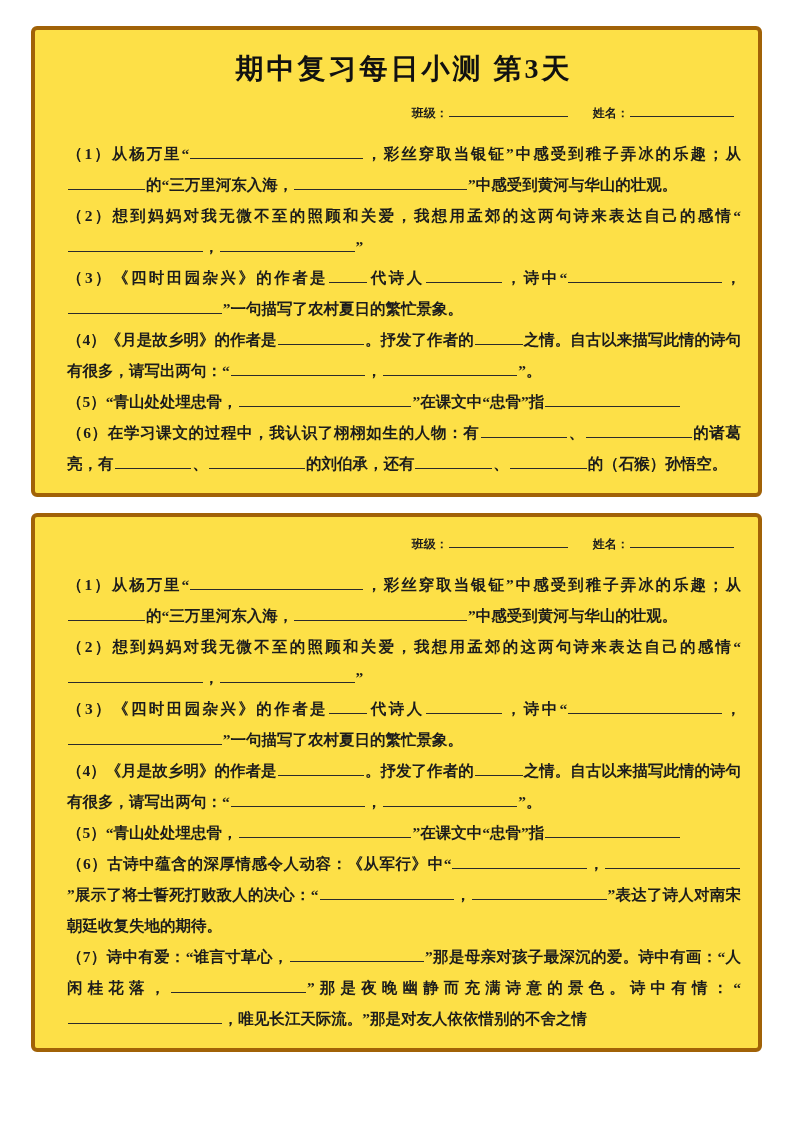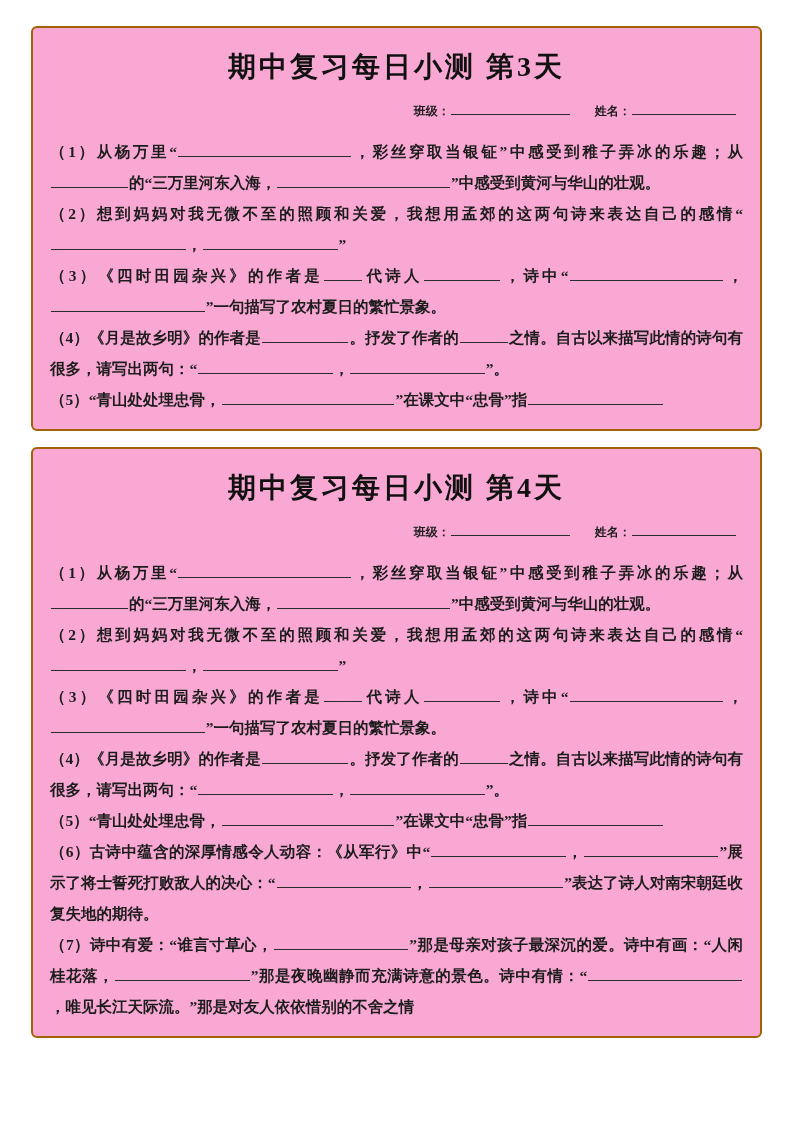--- a/index.html
+++ b/index.html
@@ -15,24 +15,24 @@
     font-family: "Liberation Serif", "DejaVu Serif", serif;
     color: #1c1c1c;
   }
   .page {
     width: 793px;
     height: 1122px;
     padding: 26px 31px 20px 31px;
     background: #ffffff;
   }
   .card {
-    border: 2px solid #a16207;
+    border: 4px solid #a16207;
     border-radius: 6px;
-    background: #f9a8d4;
-    padding: 12px 17px 14px 17px;
+    background: #fde047;
+    padding: 12px 17px 14px 32px;
   }
   .card + .card {
     margin-top: 16px;
   }
   .title {
     margin: 8px 0 10px 0;
     text-align: center;
     font-size: 28px;
     font-weight: bold;
     letter-spacing: 3px;
@@ -73,25 +73,25 @@
 
   <section class="card">
     <h1 class="title">期中复习每日小测 第3天</h1>
     <div class="meta">班级：<span class="blank" style="width:9.92em"></span>　　姓名：<span class="blank" style="width:8.68em"></span></div>
     <div class="questions">
       <p class="q">（1）从杨万里“<span class="blank" style="width:11.16em"></span>，彩丝穿取当银钲”中感受到稚子弄冰的乐趣；从<span class="blank" style="width:4.96em"></span>的“三万里河东入海，<span class="blank" style="width:11.16em"></span>”中感受到黄河与华山的壮观。</p>
       <p class="q">（2）想到妈妈对我无微不至的照顾和关爱，我想用孟郊的这两句诗来表达自己的感情“<span class="blank" style="width:8.68em"></span>，<span class="blank" style="width:8.68em"></span>”</p>
       <p class="q">（3）《四时田园杂兴》的作者是<span class="blank" style="width:2.48em"></span>代诗人<span class="blank" style="width:4.96em"></span>，诗中“<span class="blank" style="width:9.92em"></span>，<span class="blank" style="width:9.92em"></span>”一句描写了农村夏日的繁忙景象。</p>
       <p class="q">（4）《月是故乡明》的作者是<span class="blank" style="width:5.58em"></span>。抒发了作者的<span class="blank" style="width:3.10em"></span>之情。自古以来描写此情的诗句有很多，请写出两句：“<span class="blank" style="width:8.68em"></span>，<span class="blank" style="width:8.68em"></span>”。</p>
       <p class="q">（5）“青山处处埋忠骨，<span class="blank" style="width:11.16em"></span>”在课文中“忠骨”指<span class="blank" style="width:8.68em"></span></p>
+      <p class="q">（6）在学习课文的过程中，我认识了栩栩如生的人物：有<span class="blank" style="width:5.58em"></span>、<span class="blank" style="width:6.82em"></span>的诸葛亮，有<span class="blank" style="width:4.96em"></span>、<span class="blank" style="width:6.20em"></span>的刘伯承，还有<span class="blank" style="width:4.96em"></span>、<span class="blank" style="width:4.96em"></span>的（石猴）孙悟空。</p>
     </div>
   </section>
 
   <section class="card">
-    <h1 class="title">期中复习每日小测 第4天</h1>
     <div class="meta">班级：<span class="blank" style="width:9.92em"></span>　　姓名：<span class="blank" style="width:8.68em"></span></div>
     <div class="questions">
       <p class="q">（1）从杨万里“<span class="blank" style="width:11.16em"></span>，彩丝穿取当银钲”中感受到稚子弄冰的乐趣；从<span class="blank" style="width:4.96em"></span>的“三万里河东入海，<span class="blank" style="width:11.16em"></span>”中感受到黄河与华山的壮观。</p>
       <p class="q">（2）想到妈妈对我无微不至的照顾和关爱，我想用孟郊的这两句诗来表达自己的感情“<span class="blank" style="width:8.68em"></span>，<span class="blank" style="width:8.68em"></span>”</p>
       <p class="q">（3）《四时田园杂兴》的作者是<span class="blank" style="width:2.48em"></span>代诗人<span class="blank" style="width:4.96em"></span>，诗中“<span class="blank" style="width:9.92em"></span>，<span class="blank" style="width:9.92em"></span>”一句描写了农村夏日的繁忙景象。</p>
       <p class="q">（4）《月是故乡明》的作者是<span class="blank" style="width:5.58em"></span>。抒发了作者的<span class="blank" style="width:3.10em"></span>之情。自古以来描写此情的诗句有很多，请写出两句：“<span class="blank" style="width:8.68em"></span>，<span class="blank" style="width:8.68em"></span>”。</p>
       <p class="q">（5）“青山处处埋忠骨，<span class="blank" style="width:11.16em"></span>”在课文中“忠骨”指<span class="blank" style="width:8.68em"></span></p>
       <p class="q">（6）古诗中蕴含的深厚情感令人动容：《从军行》中“<span class="blank" style="width:8.68em"></span>，<span class="blank" style="width:8.68em"></span>”展示了将士誓死打败敌人的决心：“<span class="blank" style="width:8.68em"></span>，<span class="blank" style="width:8.68em"></span>”表达了诗人对南宋朝廷收复失地的期待。</p>
       <p class="q">（7）诗中有爱：“谁言寸草心，<span class="blank" style="width:8.68em"></span>”那是母亲对孩子最深沉的爱。诗中有画：“人闲桂花落，<span class="blank" style="width:8.68em"></span>”那是夜晚幽静而充满诗意的景色。诗中有情：“<span class="blank" style="width:9.92em"></span>，唯见长江天际流。”那是对友人依依惜别的不舍之情</p>
     </div>

